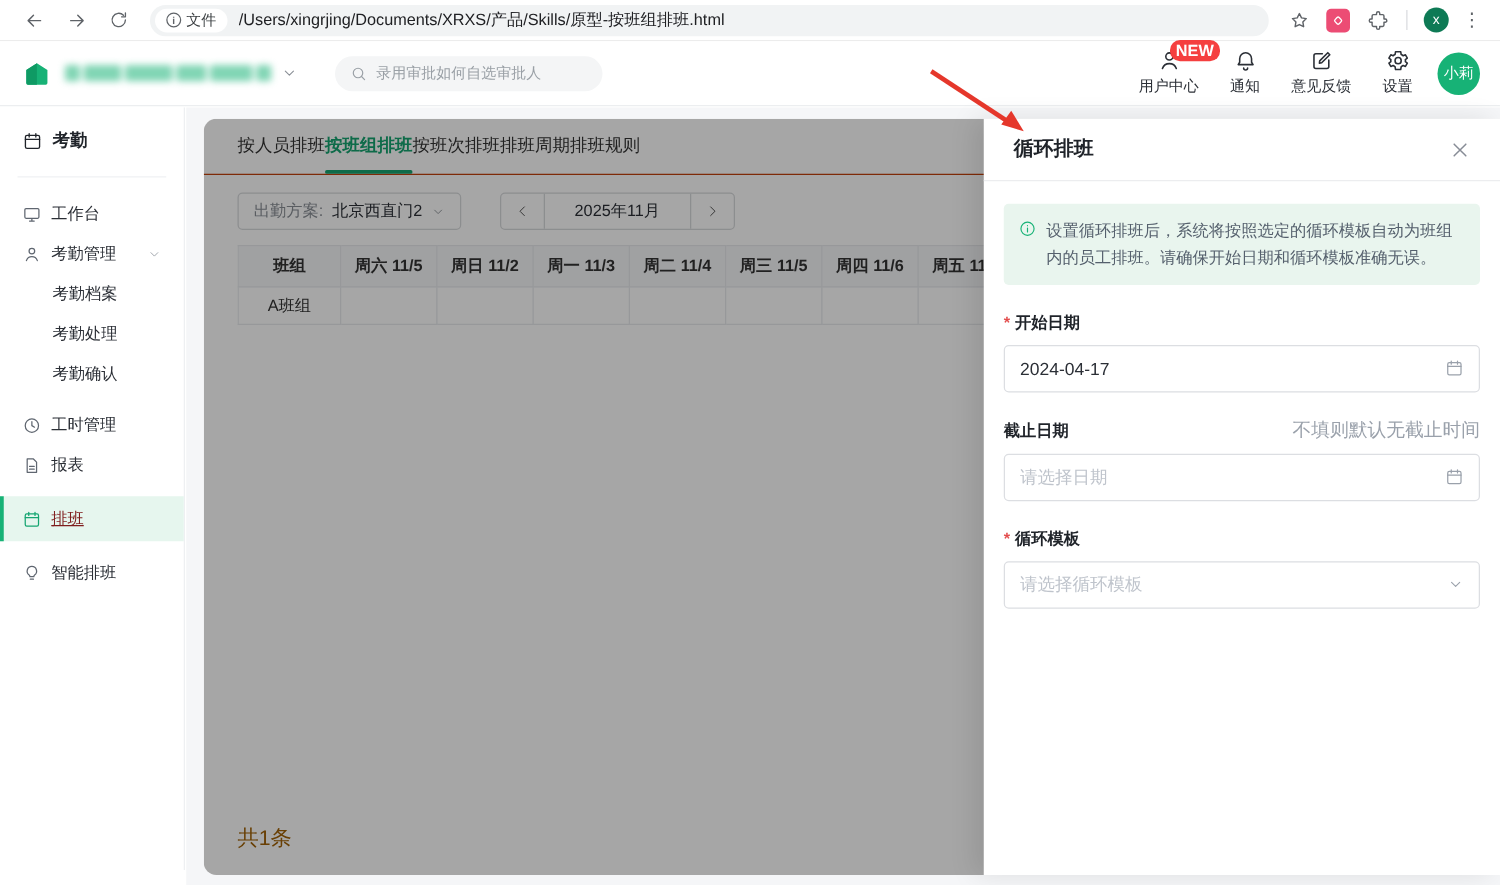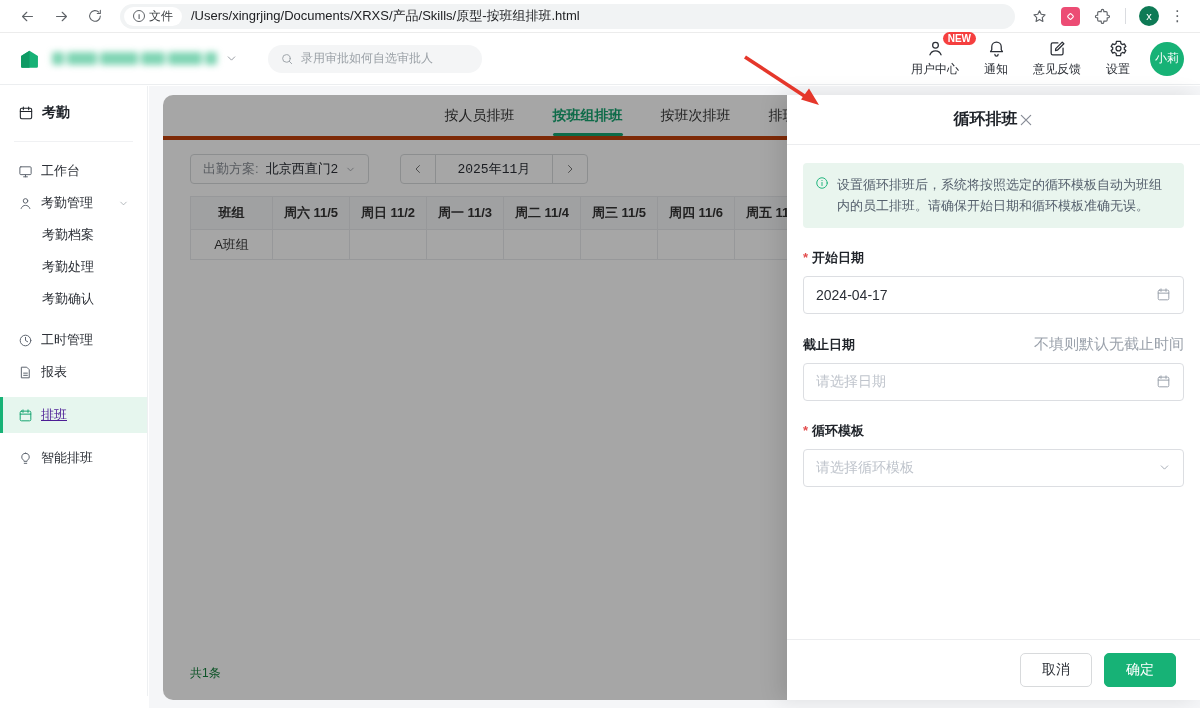--- a/index.html
+++ b/index.html
@@ -25,62 +25,62 @@
   
   .app-header { height:52px; display:flex; align-items:center; padding:0 16px; background:#fff; border-bottom:1px solid #eceef0; position:relative; }
   .org-blur { display:flex; align-items:center; gap:3px; margin-left:9px; filter:blur(3px); }
   .org-blur span { display:inline-block; height:13px; background:rgba(23,178,118,.55); border-radius:2px; }
   .org-caret { color:#8a8f96; margin-left:8px; }
   .hdr-search { width:214px; height:28px; background:#f4f5f6; border-radius:14px; display:flex; align-items:center; padding:0 12px; margin-left:30px; color:#9aa0a6; }
   .hdr-search .ph { font-size:12px; margin-left:7px; }
   .hdr-actions { margin-left:auto; display:flex; align-items:center; gap:25px; }
   .hdr-act { display:flex; flex-direction:column; align-items:center; gap:3px; color:#2b2f36; position:relative; cursor:pointer; }
   .hdr-act .lbl { font-size:12px; }
-  .new-badge { position:absolute; top:-7px; right:-17px; background:#f53f3f; color:#fff; font-size:10px; font-weight:bold; padding:1px 5px; border-radius:8px; }
+  .new-badge { position:absolute; top:-7px; right:-17px; background:#f53f3f; color:#fff; font-size:13px; font-weight:bold; padding:1px 5px; border-radius:8px; }
   .me-avatar { width:34px; height:34px; border-radius:50%; background:#17b276; color:#fff; font-size:12px; display:flex; align-items:center; justify-content:center; margin-left:20px; }
 
   
   .sidebar { position:absolute; top:86px; left:0; bottom:12px; width:148px; background:#fff; border-right:1px solid #eef0f2; padding-top:10px; }
   .side-head { display:flex; align-items:center; gap:8px; padding:8px 18px; font-size:14px; font-weight:bold; color:#1f2329; }
   .side-div { height:1px; background:#f0f1f3; margin:11px 14px 13px; }
   .side-item { display:flex; align-items:center; gap:8px; padding:7px 18px; font-size:13px; color:#2b2f36; cursor:pointer; }
   .side-item .ico { color:#5f6670; }
   .side-item.sub { padding-left:42px; }
   .side-item .caret { margin-left:auto; color:#9aa0a6; }
   .gap-sm { margin-top:9px; }
-  .side-item.active { background:#e6f6ee; color:#4c1d95; border-left:3px solid #17b276; padding-left:15px; padding-top:9px; padding-bottom:9px; margin-top:9px; margin-bottom:6px;text-decoration:underline; }
+  .side-item.active { background:#e6f6ee; color:#7f1d1d; border-left:3px solid #17b276; padding-left:15px; padding-top:9px; padding-bottom:9px; margin-top:9px; margin-bottom:6px;text-decoration:underline; }
   .side-item.active .ico { color:#16a571; }
 
   
   .main-area { position:absolute; top:86px; left:149px; right:0; bottom:0; background:#f5f6f8; }
   .content-card { position:absolute; left:14px; top:9px; right:0; bottom:8px; background:#fff; border-radius:10px 0 0 10px; overflow:hidden; display:flex; flex-direction:column; }
-  .tabs-row { display:flex; gap:38px; padding:0 27px; height:45px; border-bottom:4px solid #c2410c; flex-shrink:0;justify-content:center; }
+  .tabs-row { display:flex; padding:0 27px; height:45px; border-bottom:1px solid #c2410c; flex-shrink:0; }
   .tab { display:flex; align-items:center; font-size:14px; color:#333; position:relative; cursor:pointer; }
   .tab.active { color:#16a571; font-weight:bold; }
   .tab.active::after { content:""; position:absolute; left:0; right:0; bottom:0; height:3px; background:#16a571; border-radius:2px; }
   .filter-row { display:flex; align-items:center; gap:31px; padding:14px 27px 12px; flex-shrink:0; }
   .scheme-btn { height:30px; border:1px solid #d8dadc; border-radius:4px; background:#fff; display:flex; align-items:center; gap:7px; padding:0 12px; font-size:13px; cursor:pointer; }
   .scheme-btn .k { color:#8a8f96; }
   .scheme-btn .v { color:#2b2f36; }
   .scheme-btn .caret { color:#8a8f96; }
-  .month-nav { height:30px; border:1px solid #d8dadc; border-radius:4px; background:#fff; display:flex; align-items:stretch;font-family:Liberation Mono, monospace; }
+  .month-nav { height:30px; border:1px solid #d8dadc; border-radius:4px; background:#fff; display:flex; align-items:stretch; }
   .month-nav .arrow { width:34px; display:flex; align-items:center; justify-content:center; color:#555; cursor:pointer; }
   .month-nav .mid { width:118px; display:flex; align-items:center; justify-content:center; font-size:13px; border-left:1px solid #d8dadc; border-right:1px solid #d8dadc; }
   .sched-table-wrap { margin-left:27px; overflow:hidden; flex-shrink:0; }
   table.sched { border-collapse:collapse; width:940px; table-layout:fixed; }
   table.sched th, table.sched td { border:1px solid #e8eaed; font-size:13px; }
   table.sched th { background:#f6f7f9; height:33px; color:#333; font-weight:bold; text-align:center; }
   table.sched td { height:30px; text-align:center; color:#333; background:#fff; }
   .card-spacer { flex:1; }
-  .card-footer { padding:12px 27px 18px; font-size:12px; color:#15803d; flex-shrink:0; }
+  .card-footer { padding:12px 27px 18px; font-size:17px; color:#a16207; flex-shrink:0; }
   .card-overlay { position:absolute; inset:0; background:rgba(0,0,0,0.35); }
 
   
   .drawer { position:absolute; top:95px; left:787px; right:0; bottom:8px; background:#fff; box-shadow:-8px 0 20px rgba(0,0,0,.10); display:flex; flex-direction:column; z-index:5; }
-  .drawer-head { height:50px; display:flex; align-items:center; justify-content:center; padding:0 24px; border-bottom:1px solid #ecedef; flex-shrink:0; }
+  .drawer-head { height:50px; display:flex; align-items:center; justify-content:space-between; padding:0 24px; border-bottom:1px solid #ecedef; flex-shrink:0; }
   .drawer-title { font-size:16px; font-weight:bold; color:#1f2329; }
   .drawer-close { color:#878c96; cursor:pointer; }
   .drawer-body { padding:18px 16px; flex:1; overflow:hidden; }
   .alert { background:#e9f5ee; border-radius:4px; padding:11px 12px; display:flex; gap:8px; }
   .alert .aicon { color:#17b276; margin-top:2px; flex-shrink:0; }
   .alert .atext { font-size:13px; color:#55606d; line-height:1.65; }
   .field { margin-top:21px; }
   .field-label-row { display:flex; align-items:baseline; font-size:13px; color:#1f2329; font-weight:bold; }
   .req { color:#e34d4d; margin-right:4px; }
   .hint { margin-left:auto; font-size:15px; color:#9aa1ab; font-weight:normal; }
@@ -409,22 +409,18 @@
       <div class="control">
         <span class="ph">请选择循环模板</span>
         <span class="suffix">
             <svg class="ic" width="13" height="13" viewBox="0 0 24 24">
               <path d="M6 9l6 6 6-6"></path>
             </svg>
           </span>
       </div>
     </div>
   </div>
-  <div class="drawer-foot">
-    <button class="btn btn-cancel">取消</button>
-    <button class="btn btn-confirm">确定</button>
-  </div>
 </div>
 
 <svg class="red-arrow" width="100" height="75" viewBox="0 0 100 75">
   <line x1="12" y1="14" x2="76" y2="56" stroke="#e5372b" stroke-width="3.6"></line>
   <polygon points="86,62 68,56.5 76,45.5" fill="#e5372b"></polygon>
 </svg>
 
 </body></html>

